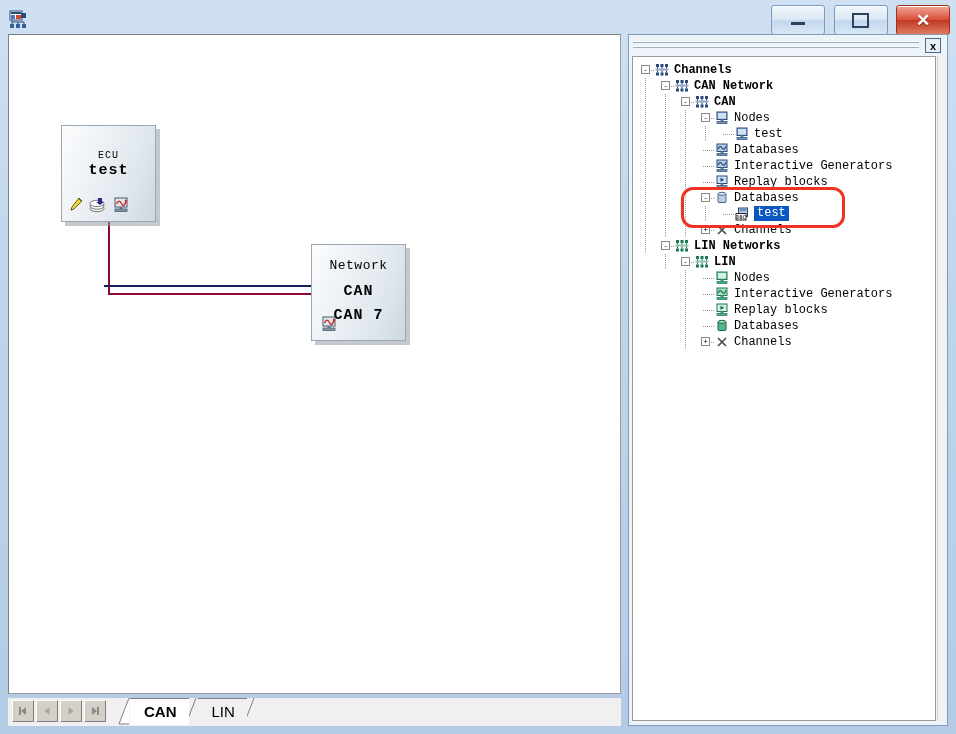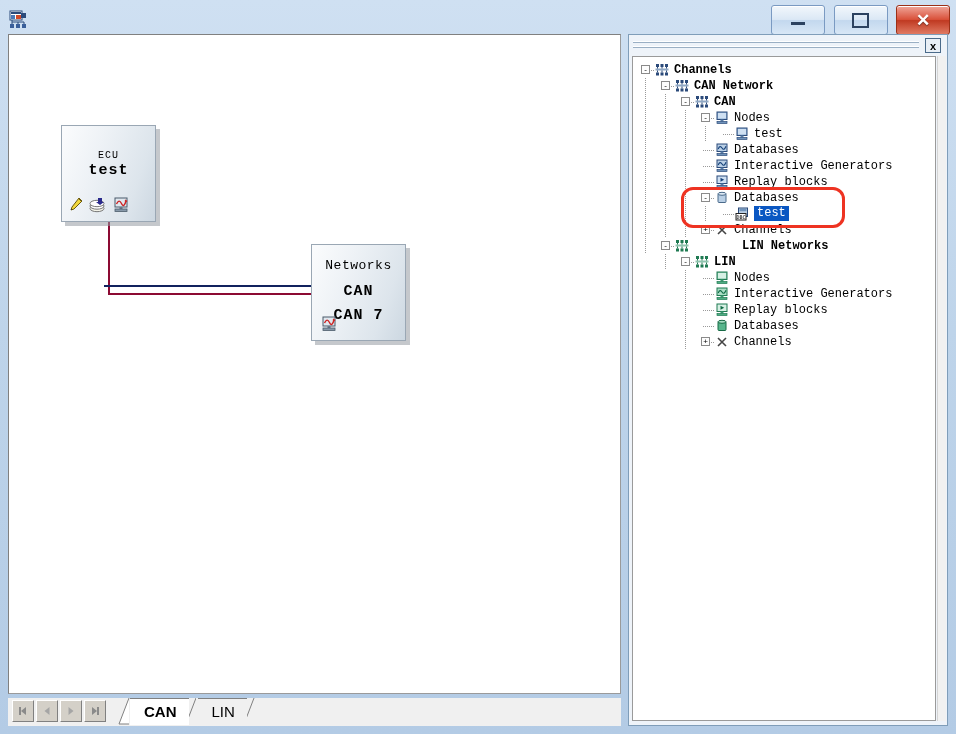--- a/index.html
+++ b/index.html
@@ -244,21 +244,21 @@
             <path d="M4.5 7 Q7 1.5 9.5 6.5 T14 4" fill="none" stroke="#cc2222" stroke-width="1.4"></path>
             <path d="M13 3 L14.5 4 L13 5.2" fill="none" stroke="#cc2222" stroke-width="1.2"></path>
             <rect x="7.5" y="10" width="3" height="2" fill="#6a7a8a"></rect>
             <rect x="3" y="12" width="12" height="2.4" fill="#8899aa" stroke="#4a5a6a" stroke-width="0.8"></rect>
           </svg>
         </span>
       </div>
     </div>
 
     <div class="blk net-blk">
-      <div class="ln l1">Networks</div>
+      <div class="ln l1">Network</div>
       <div class="ln l2">CAN</div>
       <div class="ln l3">CAN 7</div>
       <div class="blk-icon-one">
         <span>
           <svg width="18" height="16" viewBox="0 0 18 16">
             <rect x="3" y="1" width="12" height="9" fill="#dfe7ee" stroke="#4a5a6a" stroke-width="1"></rect>
             <path d="M4.5 7 Q7 1.5 9.5 6.5 T14 4" fill="none" stroke="#cc2222" stroke-width="1.4"></path>
             <path d="M13 3 L14.5 4 L13 5.2" fill="none" stroke="#cc2222" stroke-width="1.2"></path>
             <rect x="7.5" y="10" width="3" height="2" fill="#6a7a8a"></rect>
             <rect x="3" y="12" width="12" height="2.4" fill="#8899aa" stroke="#4a5a6a" stroke-width="0.8"></rect>
@@ -473,21 +473,21 @@
             <span class="ticon" style="left: 38px;"><svg width="14" height="14" viewBox="0 0 14 14">
                 <rect x="1" y="1" width="3" height="3" fill="#1f7a52"></rect>
                 <rect x="5.5" y="1" width="3" height="3" fill="#1f7a52"></rect>
                 <rect x="10" y="1" width="3" height="3" fill="#1f7a52"></rect>
                 <rect x="0.5" y="5.5" width="13" height="2" fill="#8fc4ae"></rect>
                 <rect x="1" y="9.5" width="3" height="3" fill="#1f7a52"></rect>
                 <rect x="5.5" y="9.5" width="3" height="3" fill="#1f7a52"></rect>
                 <rect x="10" y="9.5" width="3" height="3" fill="#1f7a52"></rect>
                 <path d="M2.5 4 L2.5 5.5 M7 4 L7 5.5 M11.5 4 L11.5 5.5 M2.5 7.5 L2.5 9.5 M7 7.5 L7 9.5 M11.5 7.5 L11.5 9.5" stroke="#1f7a52" stroke-width="1"></path>
               </svg></span>
-            <span class="lbl bold" style="left: 57px; margin-left: 48px;">LIN Networks</span>
+            <span class="lbl bold" style="left: 57px;">LIN Networks</span>
           </div>
           <div class="trow">
             <div class="dots-v" style="left: 28px;"></div>
             <div class="dots-h" style="left: 46px; width: 12px;"></div>
             <div class="exp" style="left: 44px;">-</div>
             <span class="ticon" style="left: 58px;"><svg width="14" height="14" viewBox="0 0 14 14">
                 <rect x="1" y="1" width="3" height="3" fill="#1f7a52"></rect>
                 <rect x="5.5" y="1" width="3" height="3" fill="#1f7a52"></rect>
                 <rect x="10" y="1" width="3" height="3" fill="#1f7a52"></rect>
                 <rect x="0.5" y="5.5" width="13" height="2" fill="#8fc4ae"></rect>

